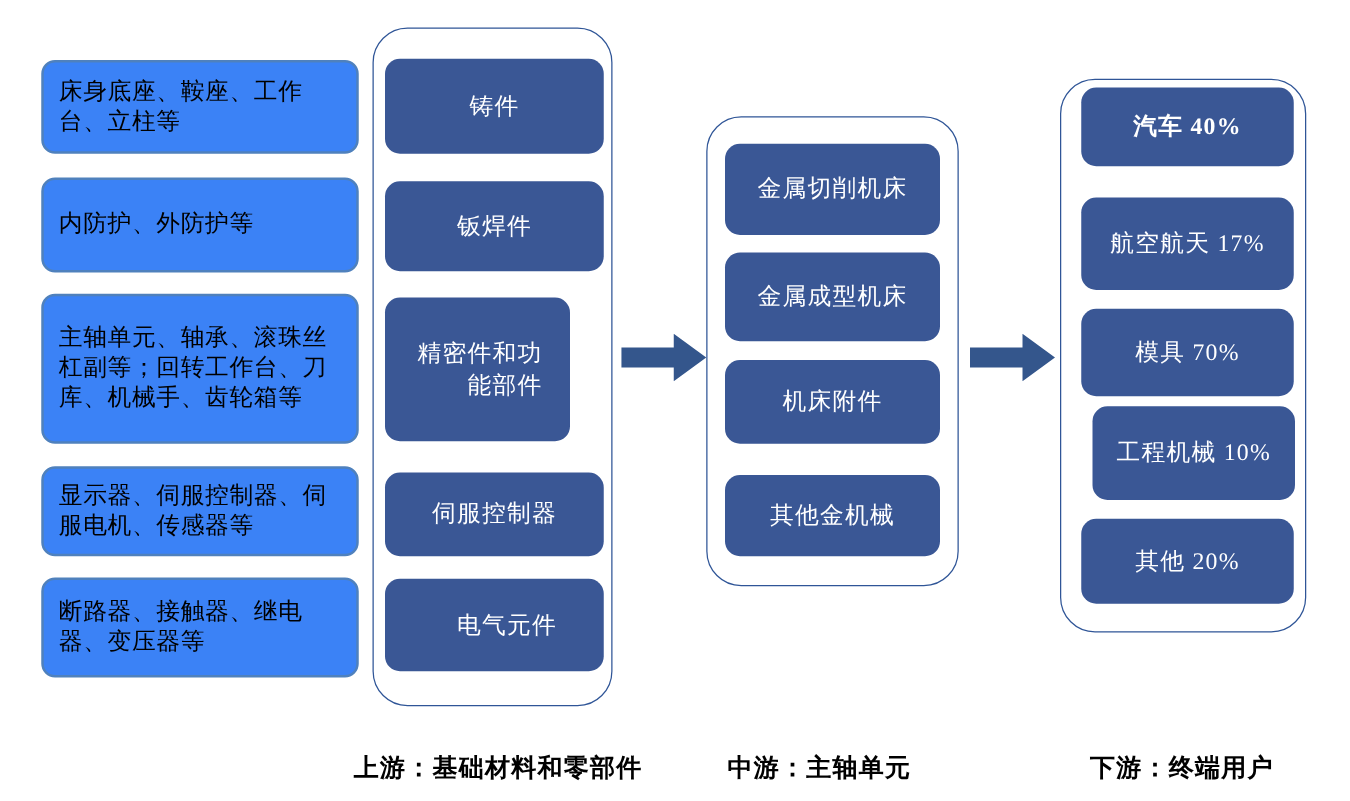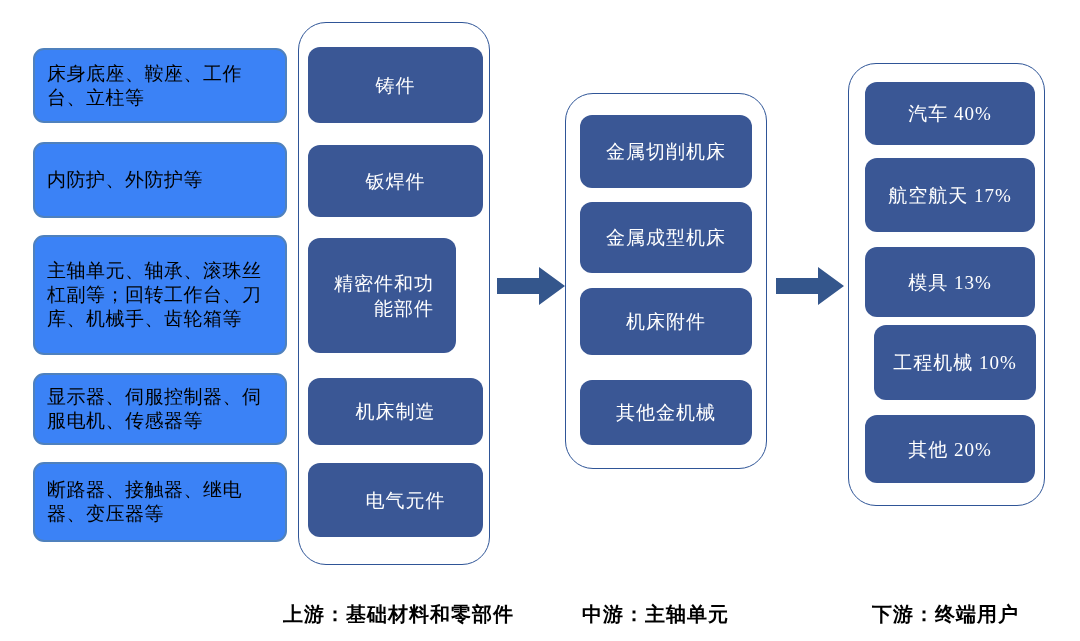--- a/index.html
+++ b/index.html
@@ -66,21 +66,21 @@
   .u2{left:308px;top:145px;width:175px;height:72px;}
   .u3{left:308px;top:238px;width:148px;height:115px;padding:0 22px;}
   .u4{left:308px;top:378px;width:175px;height:67px;}
   .u5{left:308px;top:463px;width:175px;height:74px;padding-left:20px;}
   
   .m1{left:580px;top:115px;width:172px;height:73px;}
   .m2{left:580px;top:202px;width:172px;height:71px;}
   .m3{left:580px;top:288px;width:172px;height:67px;}
   .m4{left:580px;top:380px;width:172px;height:65px;}
   
-  .d1{left:865px;top:82px;width:170px;height:63px;}
+  .d1{left:865px;top:70px;width:170px;height:63px;font-weight:bold;}
   .d2{left:865px;top:158px;width:170px;height:74px;}
   .d3{left:865px;top:247px;width:170px;height:70px;}
   .d4{left:874px;top:325px;width:162px;height:75px;}
   .d5{left:865px;top:415px;width:170px;height:68px;}
   
   .arrow{position:absolute;width:68px;height:38px;}
   .arrow1{left:497px;top:267px;}
   .arrow2{left:776px;top:267px;}
   .arrow polygon{fill:var(--arrow);}
   
@@ -106,41 +106,41 @@
   <div class="detail-box db1">床身底座、鞍座、工作台、立柱等</div>
   <div class="detail-box db2">内防护、外防护等</div>
   <div class="detail-box db3">主轴单元、轴承、滚珠丝杠副等；回转工作台、刀库、机械手、齿轮箱等</div>
   <div class="detail-box db4">显示器、伺服控制器、伺服电机、传感器等</div>
   <div class="detail-box db5">断路器、接触器、继电器、变压器等</div>
 
   <div class="group group-upstream"></div>
   <div class="cat-box u1">铸件</div>
   <div class="cat-box u2">钣焊件</div>
   <div class="cat-box u3">精密件和功能部件</div>
-  <div class="cat-box u4">机床制造</div>
+  <div class="cat-box u4">伺服控制器</div>
   <div class="cat-box u5">电气元件</div>
 
   <svg class="arrow arrow1" viewBox="0 0 68 38">
     <polygon points="0,11 42,11 42,0 68,19 42,38 42,27 0,27"></polygon>
   </svg>
 
   <div class="group group-midstream"></div>
   <div class="cat-box m1">金属切削机床</div>
   <div class="cat-box m2">金属成型机床</div>
   <div class="cat-box m3">机床附件</div>
   <div class="cat-box m4">其他金机械</div>
 
   <svg class="arrow arrow2" viewBox="0 0 68 38">
     <polygon points="0,11 42,11 42,0 68,19 42,38 42,27 0,27"></polygon>
   </svg>
 
   <div class="group group-downstream"></div>
   <div class="cat-box d1">汽车 40%</div>
   <div class="cat-box d2">航空航天 17%</div>
-  <div class="cat-box d3">模具 13%</div>
+  <div class="cat-box d3">模具 70%</div>
   <div class="cat-box d4">工程机械 10%</div>
   <div class="cat-box d5">其他 20%</div>
 
   <div class="footer-label f-up">上游：基础材料和零部件</div>
   <div class="footer-label f-mid">中游：主轴单元</div>
   <div class="footer-label f-down">下游：终端用户</div>
 
 </div>
 
 </body></html>

